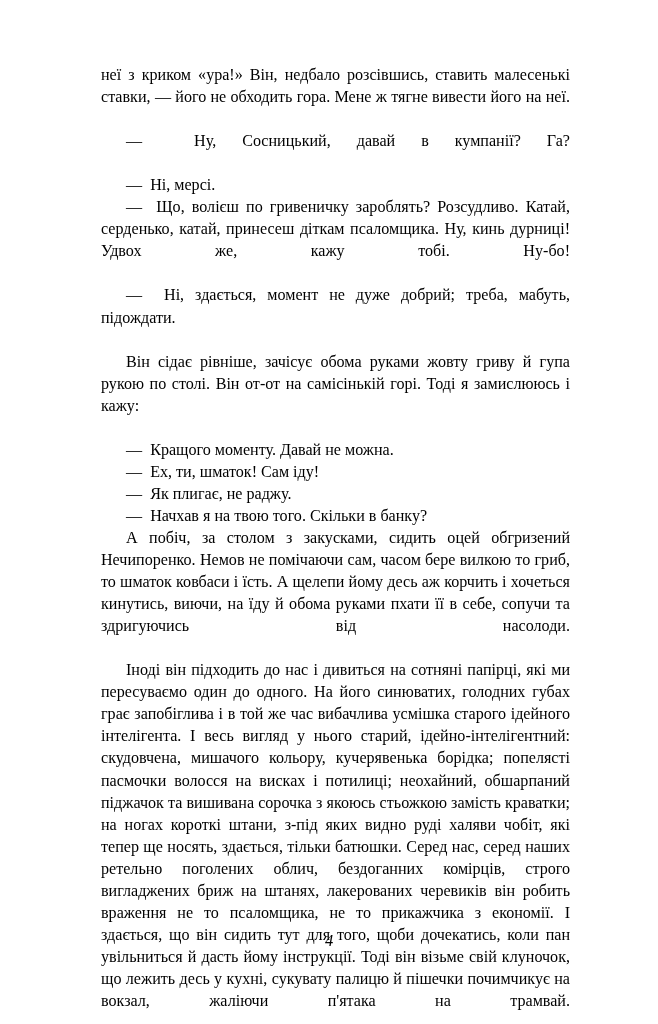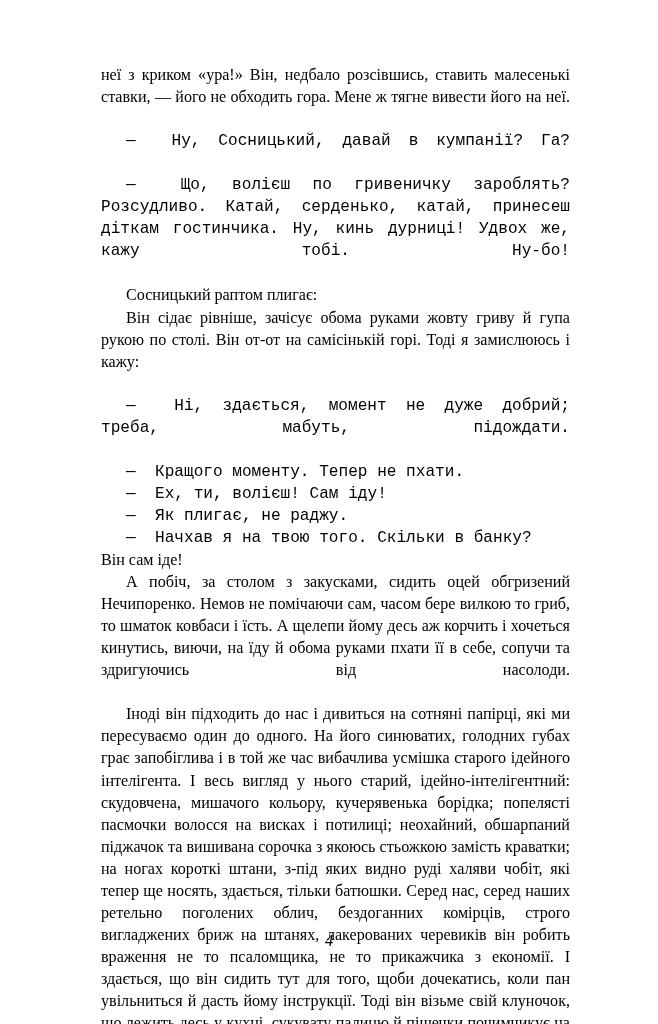--- a/index.html
+++ b/index.html
@@ -52,21 +52,20 @@
   }
 
   
   .para.flush {
     text-indent: 0;
   }
 
   
   .para.dialog {
     text-indent: 25px;
-    font-family: Liberation Mono, monospace;
   }
 
   .para.dialog .dash {
     letter-spacing: 0;
   }
 
   
   .para:after {
     content: "";
     display: inline-block;
@@ -91,40 +90,39 @@
 <body>
 
 <div id="page">
 
   <div id="text-block">
 
     <p class="para flush">неї з криком «ура!» Він, недбало розсівшись, ставить малесенькі ставки, — його не обходить гора. Мене ж тягне вивести його на неї.</p>
 
     <p class="para dialog"><span class="dash">—</span>&nbsp;&nbsp;<span>Ну, Сосницький, давай в кумпанії? Га?</span></p>
 
+    <p class="para dialog nostretch"><span class="dash">—</span>&nbsp;&nbsp;<span>Ні, мерсі.</span></p>
 
-    <p class="para dialog"><span class="dash">—</span>&nbsp;&nbsp;<span>Що, волієш по гривеничку зароблять? Розсудливо. Катай, серденько, катай, принесеш діткам гостинчика. Ну, кинь дурниці! Удвох же, кажу тобі. Ну-бо!</span></p>
+    <p class="para dialog"><span class="dash">—</span>&nbsp;&nbsp;<span>Що, волієш по гривеничку зароблять? Розсудливо. Катай, серденько, катай, принесеш діткам псаломщика. Ну, кинь дурниці! Удвох же, кажу тобі. Ну-бо!</span></p>
 
-    <p class="para indent nostretch">Сосницький раптом плигає:</p>
 
+
+    <p class="para dialog"><span class="dash">—</span>&nbsp;&nbsp;<span>Ні, здається, момент не дуже добрий; треба, мабуть, підождати.</span></p>
 
     <p class="para indent">Він сідає рівніше, зачісує обома руками жовту гриву й гупа рукою по столі. Він от-от на самісінькій горі. Тоді я замислююсь і кажу:</p>
 
-    <p class="para dialog"><span class="dash">—</span>&nbsp;&nbsp;<span>Ні, здається, момент не дуже добрий; треба, мабуть, підождати.</span></p>
 
+    <p class="para dialog nostretch"><span class="dash">—</span>&nbsp;&nbsp;<span>Кращого моменту. Давай не можна.</span></p>
 
-    <p class="para dialog nostretch"><span class="dash">—</span>&nbsp;&nbsp;<span>Кращого моменту. Тепер не пхати.</span></p>
-
-    <p class="para dialog nostretch"><span class="dash">—</span>&nbsp;&nbsp;<span>Ех, ти, волієш! Сам іду!</span></p>
+    <p class="para dialog nostretch"><span class="dash">—</span>&nbsp;&nbsp;<span>Ех, ти, шматок! Сам іду!</span></p>
 
     <p class="para dialog nostretch"><span class="dash">—</span>&nbsp;&nbsp;<span>Як плигає, не раджу.</span></p>
 
     <p class="para dialog nostretch"><span class="dash">—</span>&nbsp;&nbsp;<span>Начхав я на твою того. Скільки в банку?</span></p>
 
-    <p class="para flush nostretch">Він сам іде!</p>
 
     <p class="para indent">А побіч, за столом з закусками, сидить оцей обгризений Нечипоренко. Немов не помічаючи сам, часом бере вилкою то гриб, то шматок ковбаси і їсть. А щелепи йому десь аж корчить і хочеться кинутись, виючи, на їду й обома руками пхати її в себе, сопучи та здригуючись від насолоди.</p>
 
     <p class="para indent">Іноді він підходить до нас і дивиться на сотняні папірці, які ми пересуваємо один до одного. На його синюватих, голодних губах грає запобіглива і в той же час вибачлива усмішка старого ідейного інтелігента. І весь вигляд у нього старий, ідейно-інтелігентний: скудовчена, мишачого кольору, кучерявенька борідка; попелясті пасмочки волосся на висках і потилиці; неохайний, обшарпаний піджачок та вишивана сорочка з якоюсь стьожкою замість краватки; на ногах короткі штани, з-під яких видно руді халяви чобіт, які тепер ще носять, здається, тільки батюшки. Серед нас, серед наших ретельно поголених облич, бездоганних комірців, строго вигладжених бриж на штанях, лакерованих черевиків він робить враження не то псаломщика, не то прикажчика з економії. І здається, що він сидить тут для того, щоби дочекатись, коли пан увільниться й дасть йому інструкції. Тоді він візьме свій клуночок, що лежить десь у кухні, сукувату палицю й пішечки почимчикує на вокзал, жаліючи п'ятака на трамвай.</p>
 
   </div>
 
   <div id="folio">4</div>
 
 </div>

